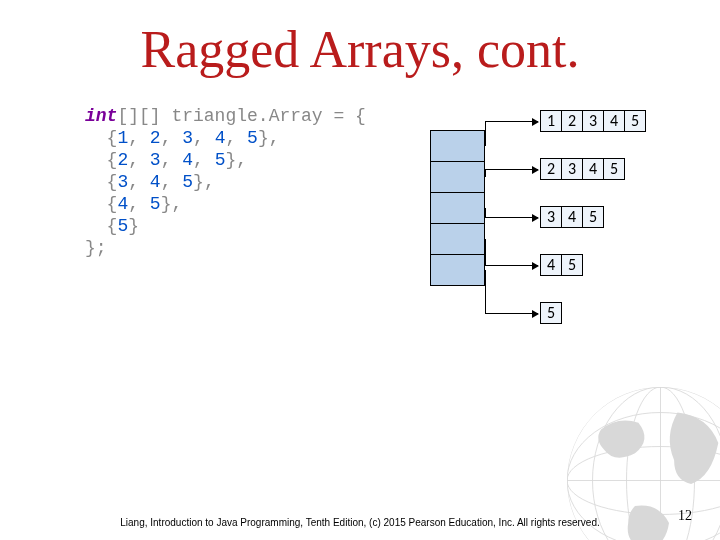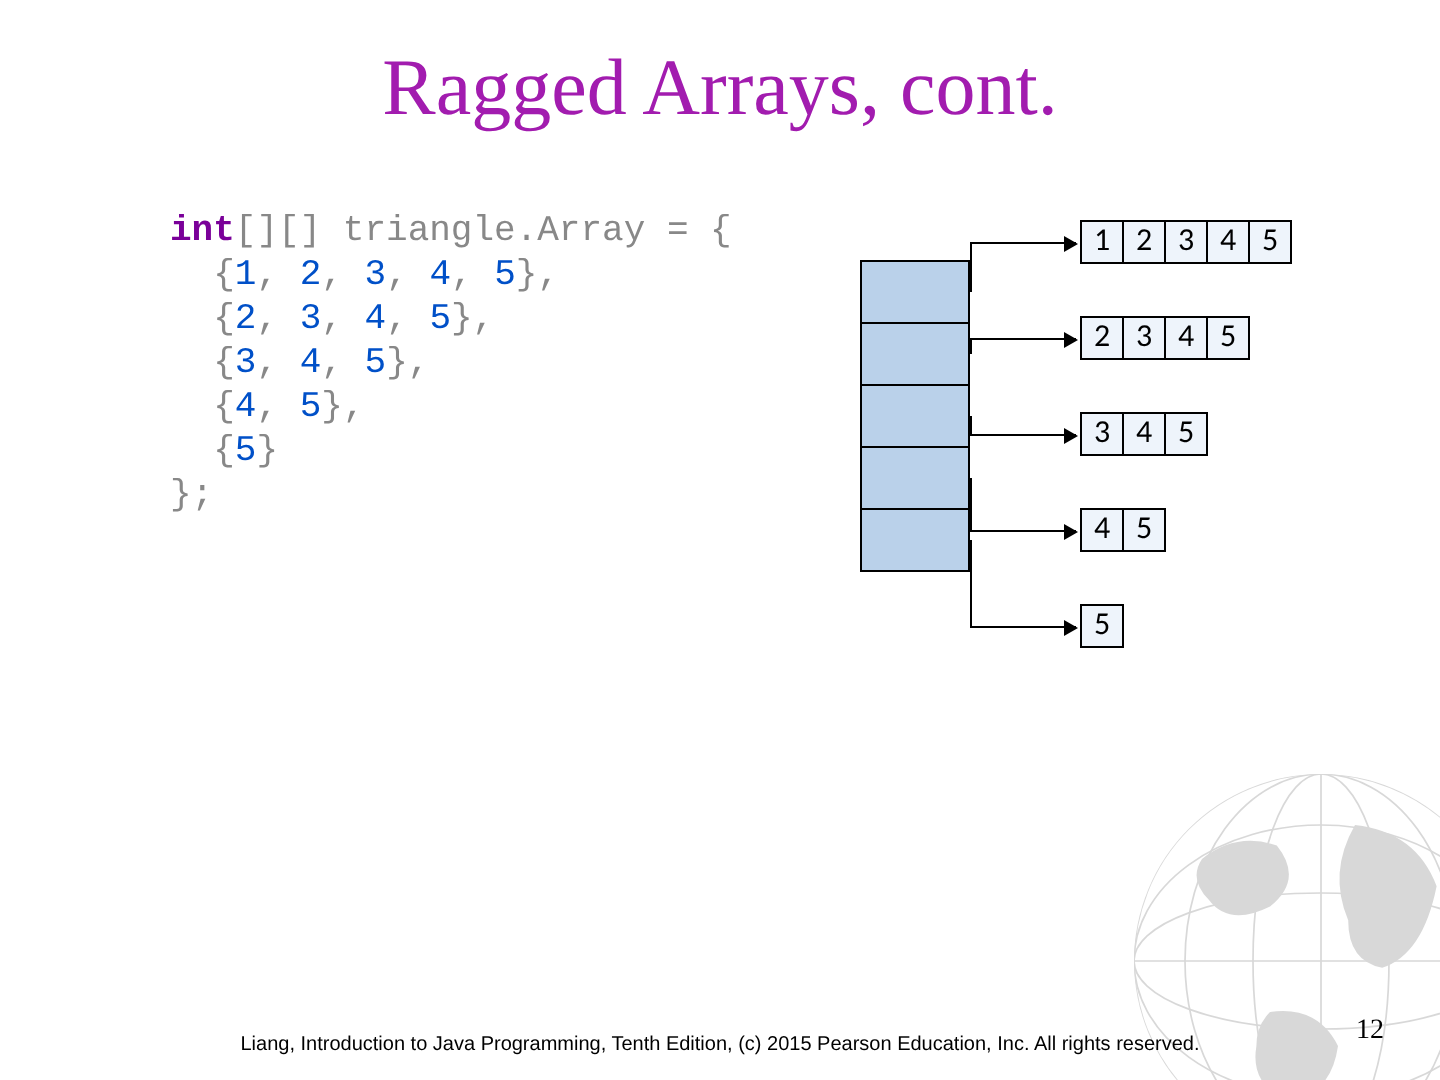--- a/index.html
+++ b/index.html
@@ -11,35 +11,35 @@
     font-family: Georgia, "Times New Roman", serif;
     position: relative;
     overflow: hidden;
   }
   .title {
     position: absolute;
     top: 20px;
     left: 0;
     width: 100%;
     text-align: center;
-    font-size: 40px;
-    color: #a21caf;
+    font-size: 52px;
+    color: #b91c1c;
   }
   
   .code {
     position: absolute;
     top: 105px;
     left: 85px;
     font-family: Consolas, "Courier New", monospace;
     font-size: 18px;
     line-height: 22px;
     color: #888;
     white-space: pre;
   }
-  .kw { color: #7a0099; font-weight: bold; }
+  .kw { color: #7a0099; font-weight: bold; font-style: italic; }
   .num { color: #0050c8; }
   .gray { color: #888; margin-top: 12px; }
   
   .refcol {
     position: absolute;
     left: 430px;
     top: 130px;
   }
   .refcell {
     width: 55px;

